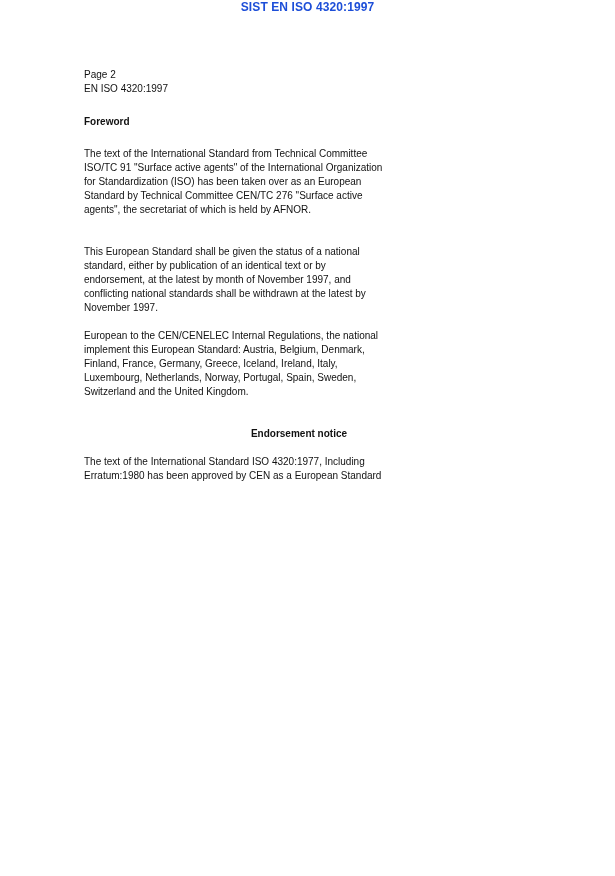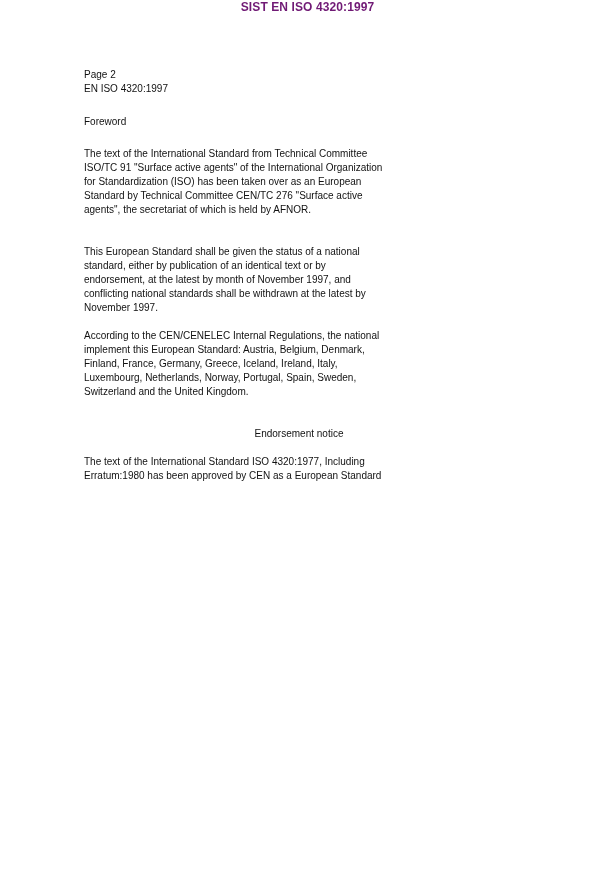--- a/index.html
+++ b/index.html
@@ -1,22 +1,22 @@
 <!DOCTYPE html>
 <html><head>
 <meta charset="utf-8">
 <style>
   html, body { margin: 0; padding: 0; background: #ffffff; }
   body { width: 615px; height: 876px; position: relative; overflow: hidden;
          font-family: "Liberation Sans", "DejaVu Sans", sans-serif; color: #111; }
   .watermark { position: absolute; top: 0; left: 0; width: 615px; text-align: center;
-               font-size: 12px; font-weight: bold; color: #701a75; line-height: 14px; letter-spacing: 0.1px; }
+               font-size: 12px; font-weight: bold; color: #1d4ed8; line-height: 14px; letter-spacing: 0.1px; }
   .page { position: absolute; left: 84px; top: 0; width: 440px; }
   .line { font-size: 10px; line-height: 14px; white-space: nowrap; }
-  .bold { font-weight: normal; }
+  .bold { font-weight: bold; }
   .center { text-align: center; width: 430px; }
   .block { position: absolute; }
 </style>
 </head>
 <body>
 
 <div class="watermark">SIST EN ISO 4320:1997</div>
 
 <div class="page">
 
@@ -39,21 +39,21 @@
 
   <div class="block" style="top:245px;">
     <div class="line">This European Standard shall be given the status of a national</div>
     <div class="line">standard, either by publication of an identical text or by</div>
     <div class="line">endorsement, at the latest by month of November 1997, and</div>
     <div class="line">conflicting national standards shall be withdrawn at the latest by</div>
     <div class="line">November 1997.</div>
   </div>
 
   <div class="block" style="top:329px;">
-    <div class="line">According to the CEN/CENELEC Internal Regulations, the national</div>
+    <div class="line">European to the CEN/CENELEC Internal Regulations, the national</div>
     <div class="line">implement this European Standard: Austria, Belgium, Denmark,</div>
     <div class="line">Finland, France, Germany, Greece, Iceland, Ireland, Italy,</div>
     <div class="line">Luxembourg, Netherlands, Norway, Portugal, Spain, Sweden,</div>
     <div class="line">Switzerland and the United Kingdom.</div>
   </div>
 
   <div class="block center" style="top:427px;">
     <div class="line bold">Endorsement notice</div>
   </div>
 

